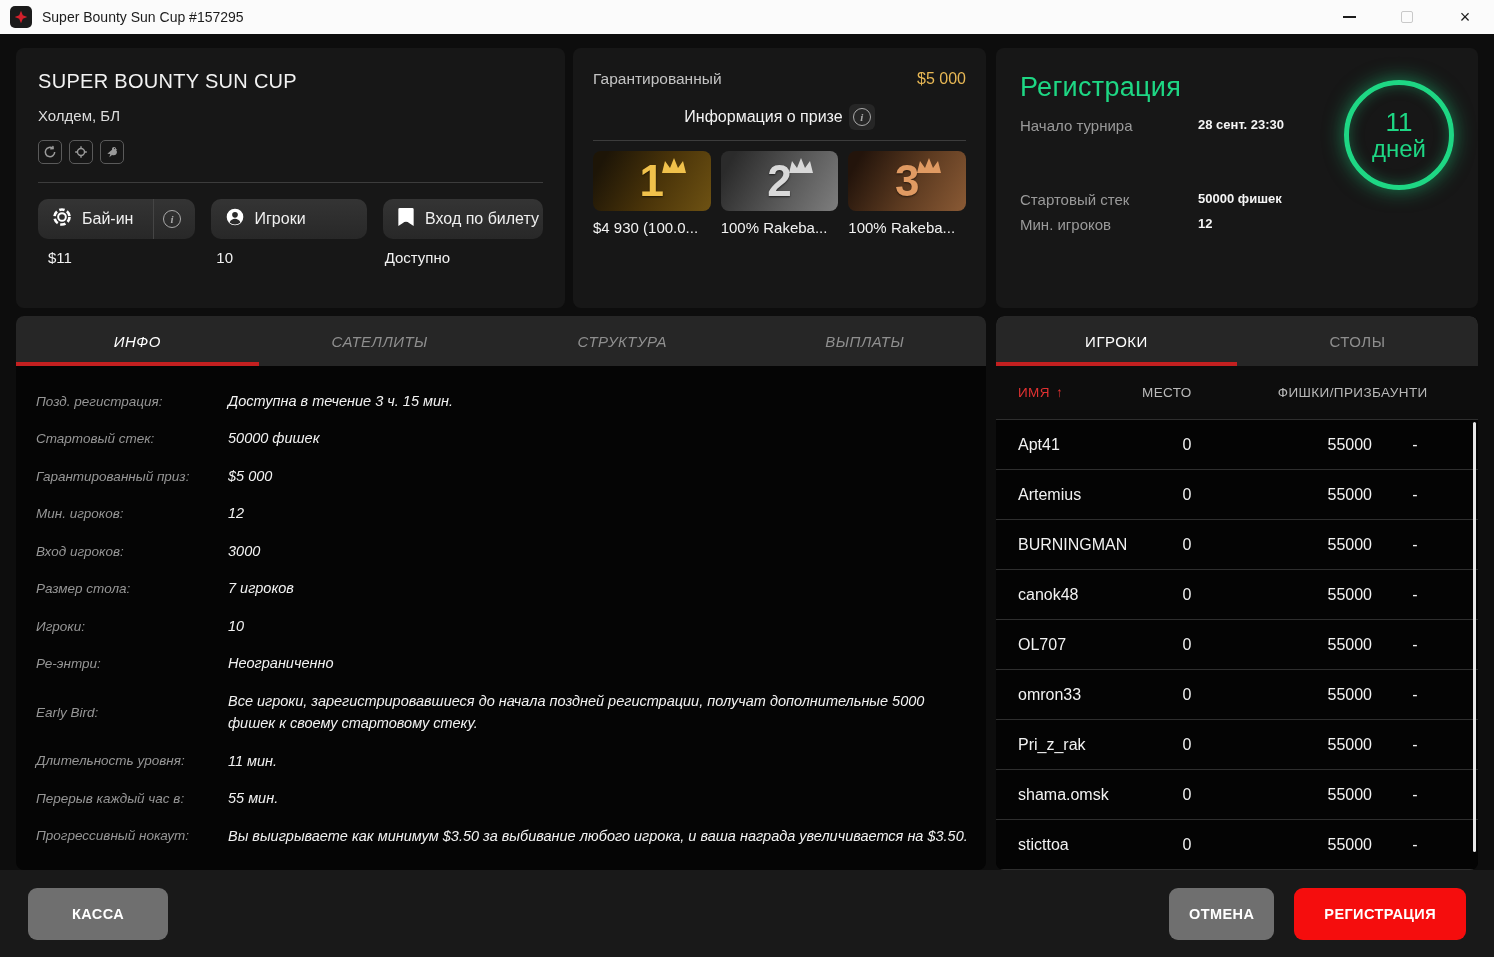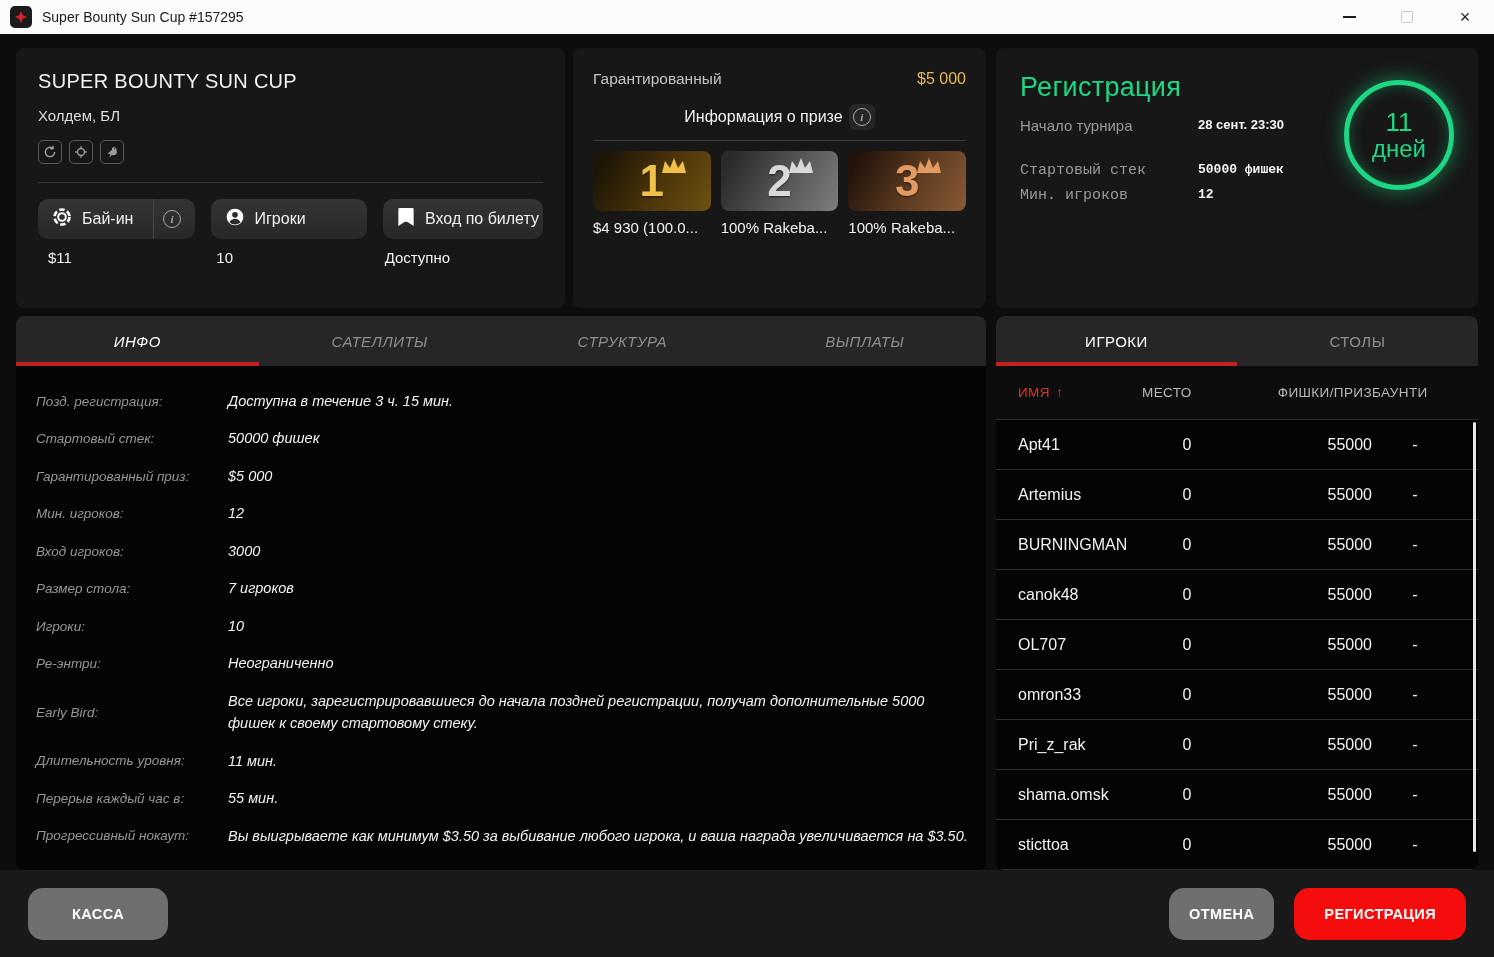--- a/index.html
+++ b/index.html
@@ -91,21 +91,21 @@
     margin-top:8px; color:#f2f2f2; font-size:15px; white-space:nowrap;
     overflow:hidden; max-width:124px;
   }
 
   
   #p-right { left:996px; top:14px; width:482px; height:260px; padding:24px 24px 0; }
   .reg-title { color:#1ed784; font-size:27px; letter-spacing:.3px; }
   .reg-row { display:flex; margin-top:14px; }
   .reg-row .lab { color:#9a9a9a; font-size:15px; width:178px; }
   .reg-row .val { color:#f5f5f5; font-size:13px; font-weight:bold; }
-  .reg-bottom { margin-top:28px;font-family:Liberation Mono, monospace; }
+  .reg-bottom { margin-top:57px; }
   .reg-bottom .reg-row { margin-top:8px; }
   .timer-circle {
     position:absolute; right:24px; top:32px; width:110px; height:110px;
     border:5px solid #1ed784; border-radius:50%;
     box-shadow:0 0 20px rgba(30,215,132,.55), inset 0 0 14px rgba(30,215,132,.35);
     display:flex; flex-direction:column; align-items:center; justify-content:center;
     color:#1ed784;
   }
   .timer-num { font-size:26px; line-height:28px; }
   .timer-unit { font-size:24px; line-height:26px; }
@@ -154,21 +154,21 @@
     position:absolute; right:2px; top:106px; width:3px; height:430px;
     background:#e8e8e8; border-radius:2px; cursor:grab;
   }
 
   
   .footer {
     position:absolute; left:0; top:836px; width:1494px; height:87px;
     background:#191919; display:flex; align-items:center; padding:0 28px;
   }
   .btn {
-    height:52px; border:none; border-radius:15px; color:#fff; font-weight:bold;
+    height:52px; border:none; border-radius:9px; color:#fff; font-weight:bold;
     font-size:14.5px; letter-spacing:.4px; cursor:pointer;
     font-family:"Liberation Sans", sans-serif;
   }
   .btn-gray { background:#6f6f6f; }
   .btn-cashier { padding:0 44px; }
   .footer-right { margin-left:auto; display:flex; gap:20px; }
   .btn-cancel { padding:0 20px; }
   .btn-register { background:#f50d0d; padding:0 30px; }
 </style>
 </head>

